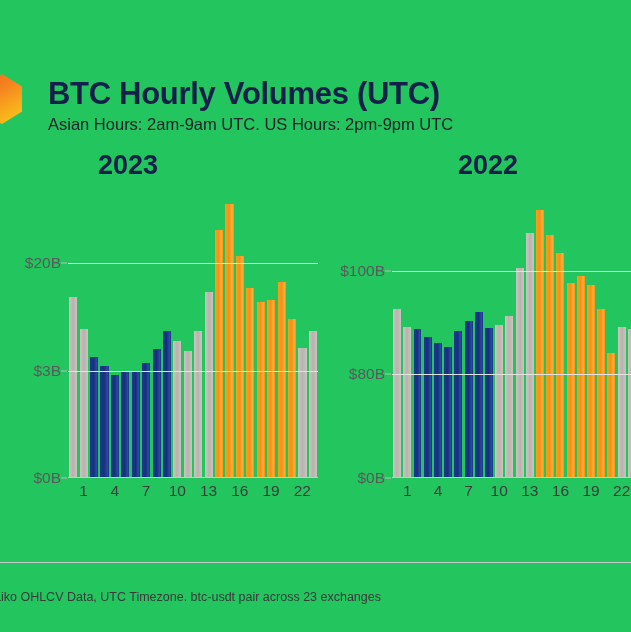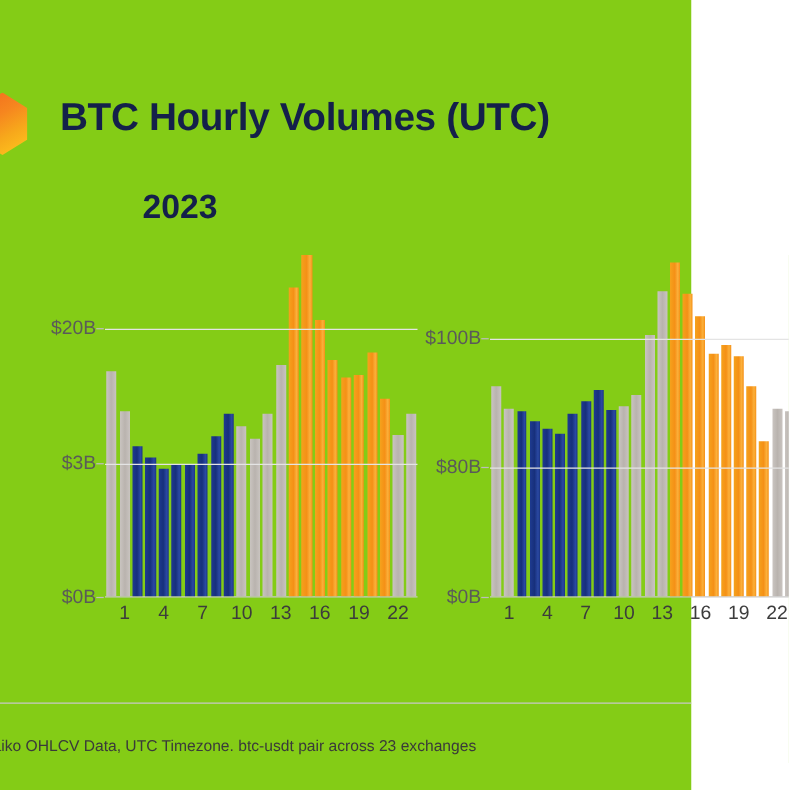--- a/index.html
+++ b/index.html
@@ -4,22 +4,22 @@
 <style>
   * { box-sizing: border-box; margin: 0; padding: 0; }
   html, body {
     width: 631px; height: 632px;
     background: #ffffff;
     font-family: "Liberation Sans", sans-serif;
     overflow: hidden;
   }
   #page {
     position: relative;
-    width: 553px; height: 632px;
-    background: #84cc16;
+    width: 631px; height: 632px;
+    background: #22c55e;
   }
 
   
   #logo {
     position: absolute;
     left: -18px; top: 74px;
     width: 40px; height: 50px;
     background: linear-gradient(150deg, #F26B1D 0%, #F6861F 38%, #F7A81B 66%, #FFC81E 100%);
     clip-path: polygon(50% 0%, 100% 25%, 100% 75%, 50% 100%, 0% 75%, 0% 25%);
   }
@@ -37,21 +37,21 @@
   #subtitle {
     position: absolute;
     left: 48px; top: 115px;
     font-size: 16.5px;
     color: #20242B;
     white-space: nowrap;
   }
 
   
   .panel { position: absolute; top: 150px; height: 370px; }
-  #panel-left  { left: 16px;   width: 320px; text-align: right; }
+  #panel-left  { left: 0px;   width: 320px; text-align: right; }
   #panel-right { left: 330px; width: 301px; }
 
   .panel-year {
     position: absolute;
     top: 0px;
     font-size: 27px;
     font-weight: bold;
     color: #14204A;
   }
   #panel-left  .panel-year { left: 98px; }
@@ -149,20 +149,21 @@
   }
 </style>
 </head>
 <body>
 
 <div id="page">
 
   <div id="logo"></div>
 
   <div id="title">BTC Hourly Volumes (UTC)</div>
+  <div id="subtitle">Asian Hours: 2am-9am UTC. US Hours: 2pm-9pm UTC</div>
 
   <div class="panel" id="panel-left">
     <div class="panel-year">2023</div>
     <div class="plot" id="plot-left">
       <div class="axisline"></div>
       <div class="bars">
           <div class="bar-slot">
             <div class="bar gray" title="0: 16.8" style="height: 180.444px;"></div>
           </div>
           <div class="bar-slot">
@@ -250,20 +251,21 @@
         <div class="gridline" style="top: 182.593px;"></div>
         <div class="ytick-dash" style="top: 182.593px;"></div>
         <div class="ytick" style="top: 182.593px;">$3B</div>
         <div class="gridline" style="top: 75.1852px;"></div>
         <div class="ytick-dash" style="top: 75.1852px;"></div>
         <div class="ytick" style="top: 75.1852px;">$20B</div>
       </div>
   </div>
 
   <div class="panel" id="panel-right">
+    <div class="panel-year">2022</div>
     <div class="plot" id="plot-right">
       <div class="axisline"></div>
       <div class="bars">
           <div class="bar-slot">
             <div class="bar gray" title="0: 81" style="height: 167.786px;"></div>
           </div>
           <div class="bar-slot">
             <div class="bar gray" title="1: 72.5" style="height: 150.179px;"></div>
           </div>
           <div class="bar-slot">

